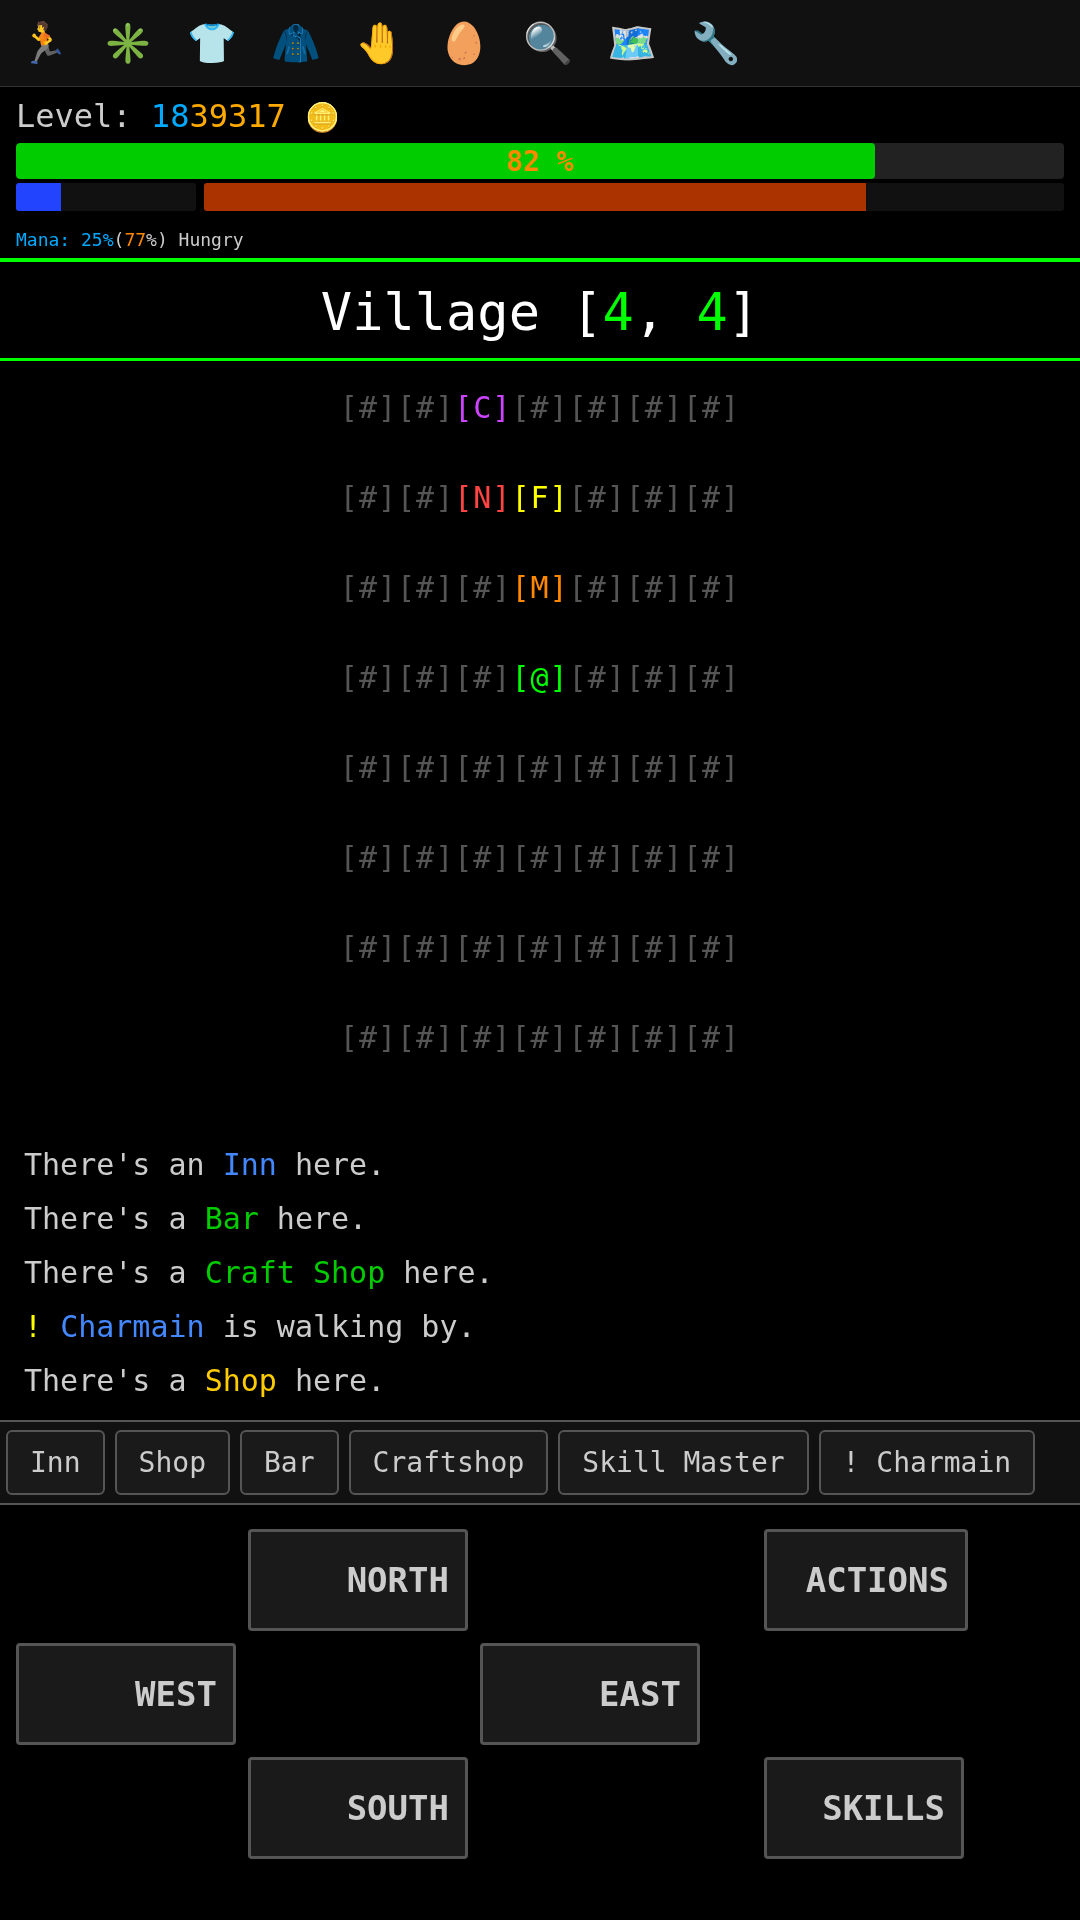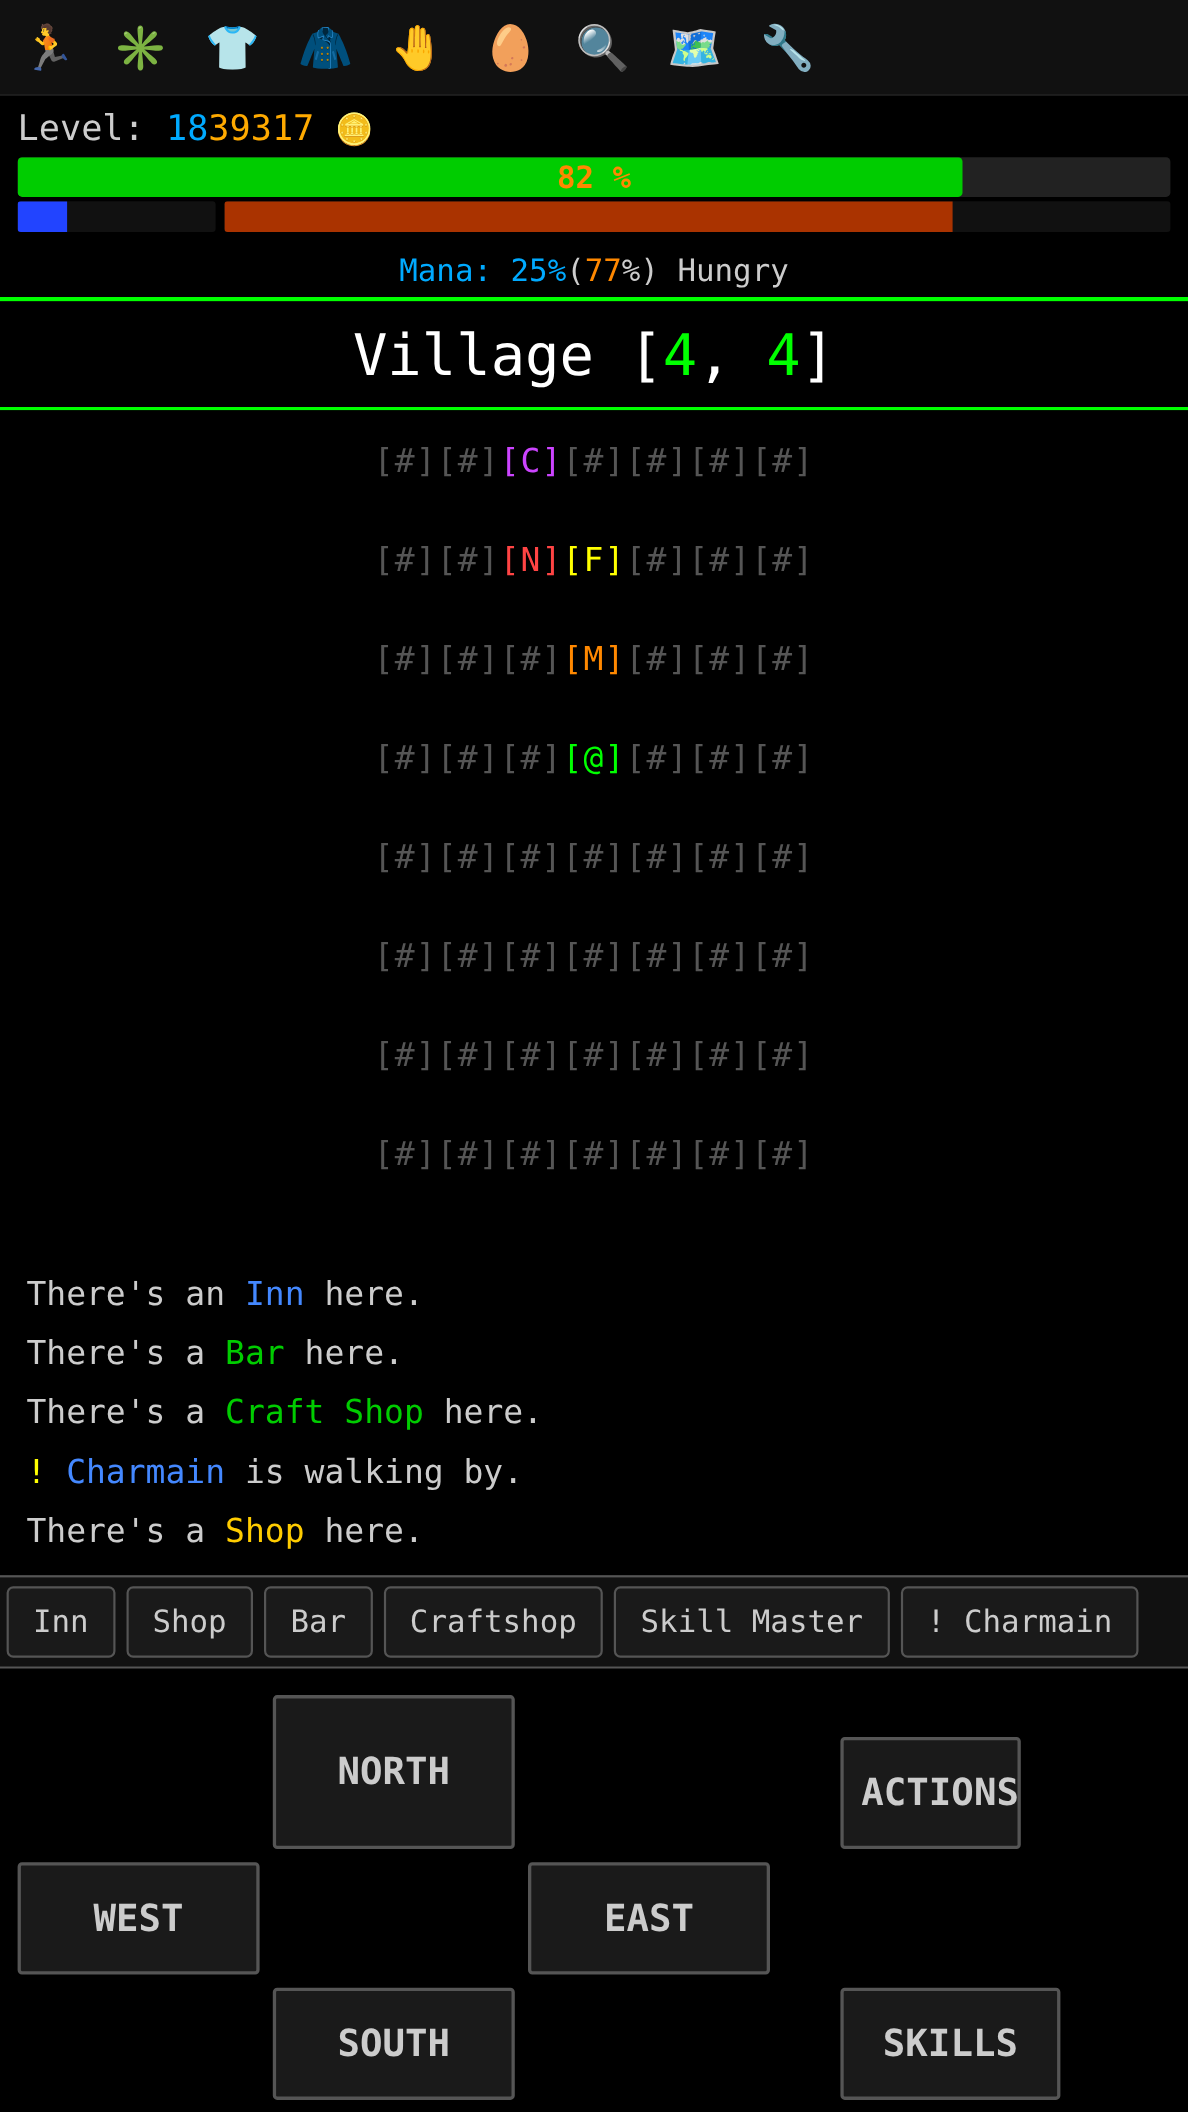--- a/index.html
+++ b/index.html
@@ -193,31 +193,31 @@
       grid-template-rows: auto auto auto;
       gap: 10px;
       max-width: 900px;
     }
     .nav-btn {
       background: #1a1a1a;
       border: 3px solid #555;
       color: #ccc;
       font-size: 34px;
       padding: 28px 16px;
-      text-align: center;
+      text-align: right;
       cursor: pointer;
       border-radius: 4px;
       font-family: monospace;
       font-weight: bold;
     }
     #btn-north { grid-column: 2; grid-row: 1; }
     #btn-west  { grid-column: 1; grid-row: 2; }
     #btn-east  { grid-column: 3; grid-row: 2; }
     #btn-south { grid-column: 2; grid-row: 3; }
-    #btn-actions { grid-column: 5; grid-row: 1; width: 164px; margin-top: 38px; }
+    #btn-actions { grid-column: 5; grid-row: 1; width: 204px; }
     #btn-skills  { grid-column: 5; grid-row: 3; width: 200px; }
   </style>
 </head>
 <body>
 
 <div id="top-icons">
   <div class="top-icon">🏃</div>
   <div class="top-icon">✳️</div>
   <div class="top-icon">👕</div>
   <div class="top-icon">🧥</div>
@@ -246,21 +246,21 @@
   </div>
 
   <div id="mana-hunger-row">
     <div id="mana-bar-container">
       <div id="mana-bar-fill" style="width:25%"></div>
     </div>
     <div id="hunger-bar-container">
       <div id="hunger-bar-fill" style="width:77%"></div>
     </div>
   </div>
-  <div style="display:flex; justify-content:center; font-size:28px; padding: 4px 0 8px 0; margin-top: 14px;">
+  <div style="display:flex; justify-content:flex-start; font-size:18px; padding: 4px 0 8px 0; margin-top: 14px;">
     <span>
       <span style="color:#00aaff;">Mana:</span>
       <span style="color:#00aaff;">25</span><span style="color:#00aaff;">%</span>
     </span>
     <span style="color:#ccc;">
       (<span style="color:#ff8800;">77</span>%) Hungry
     </span>
   </div>
 </div>
 

